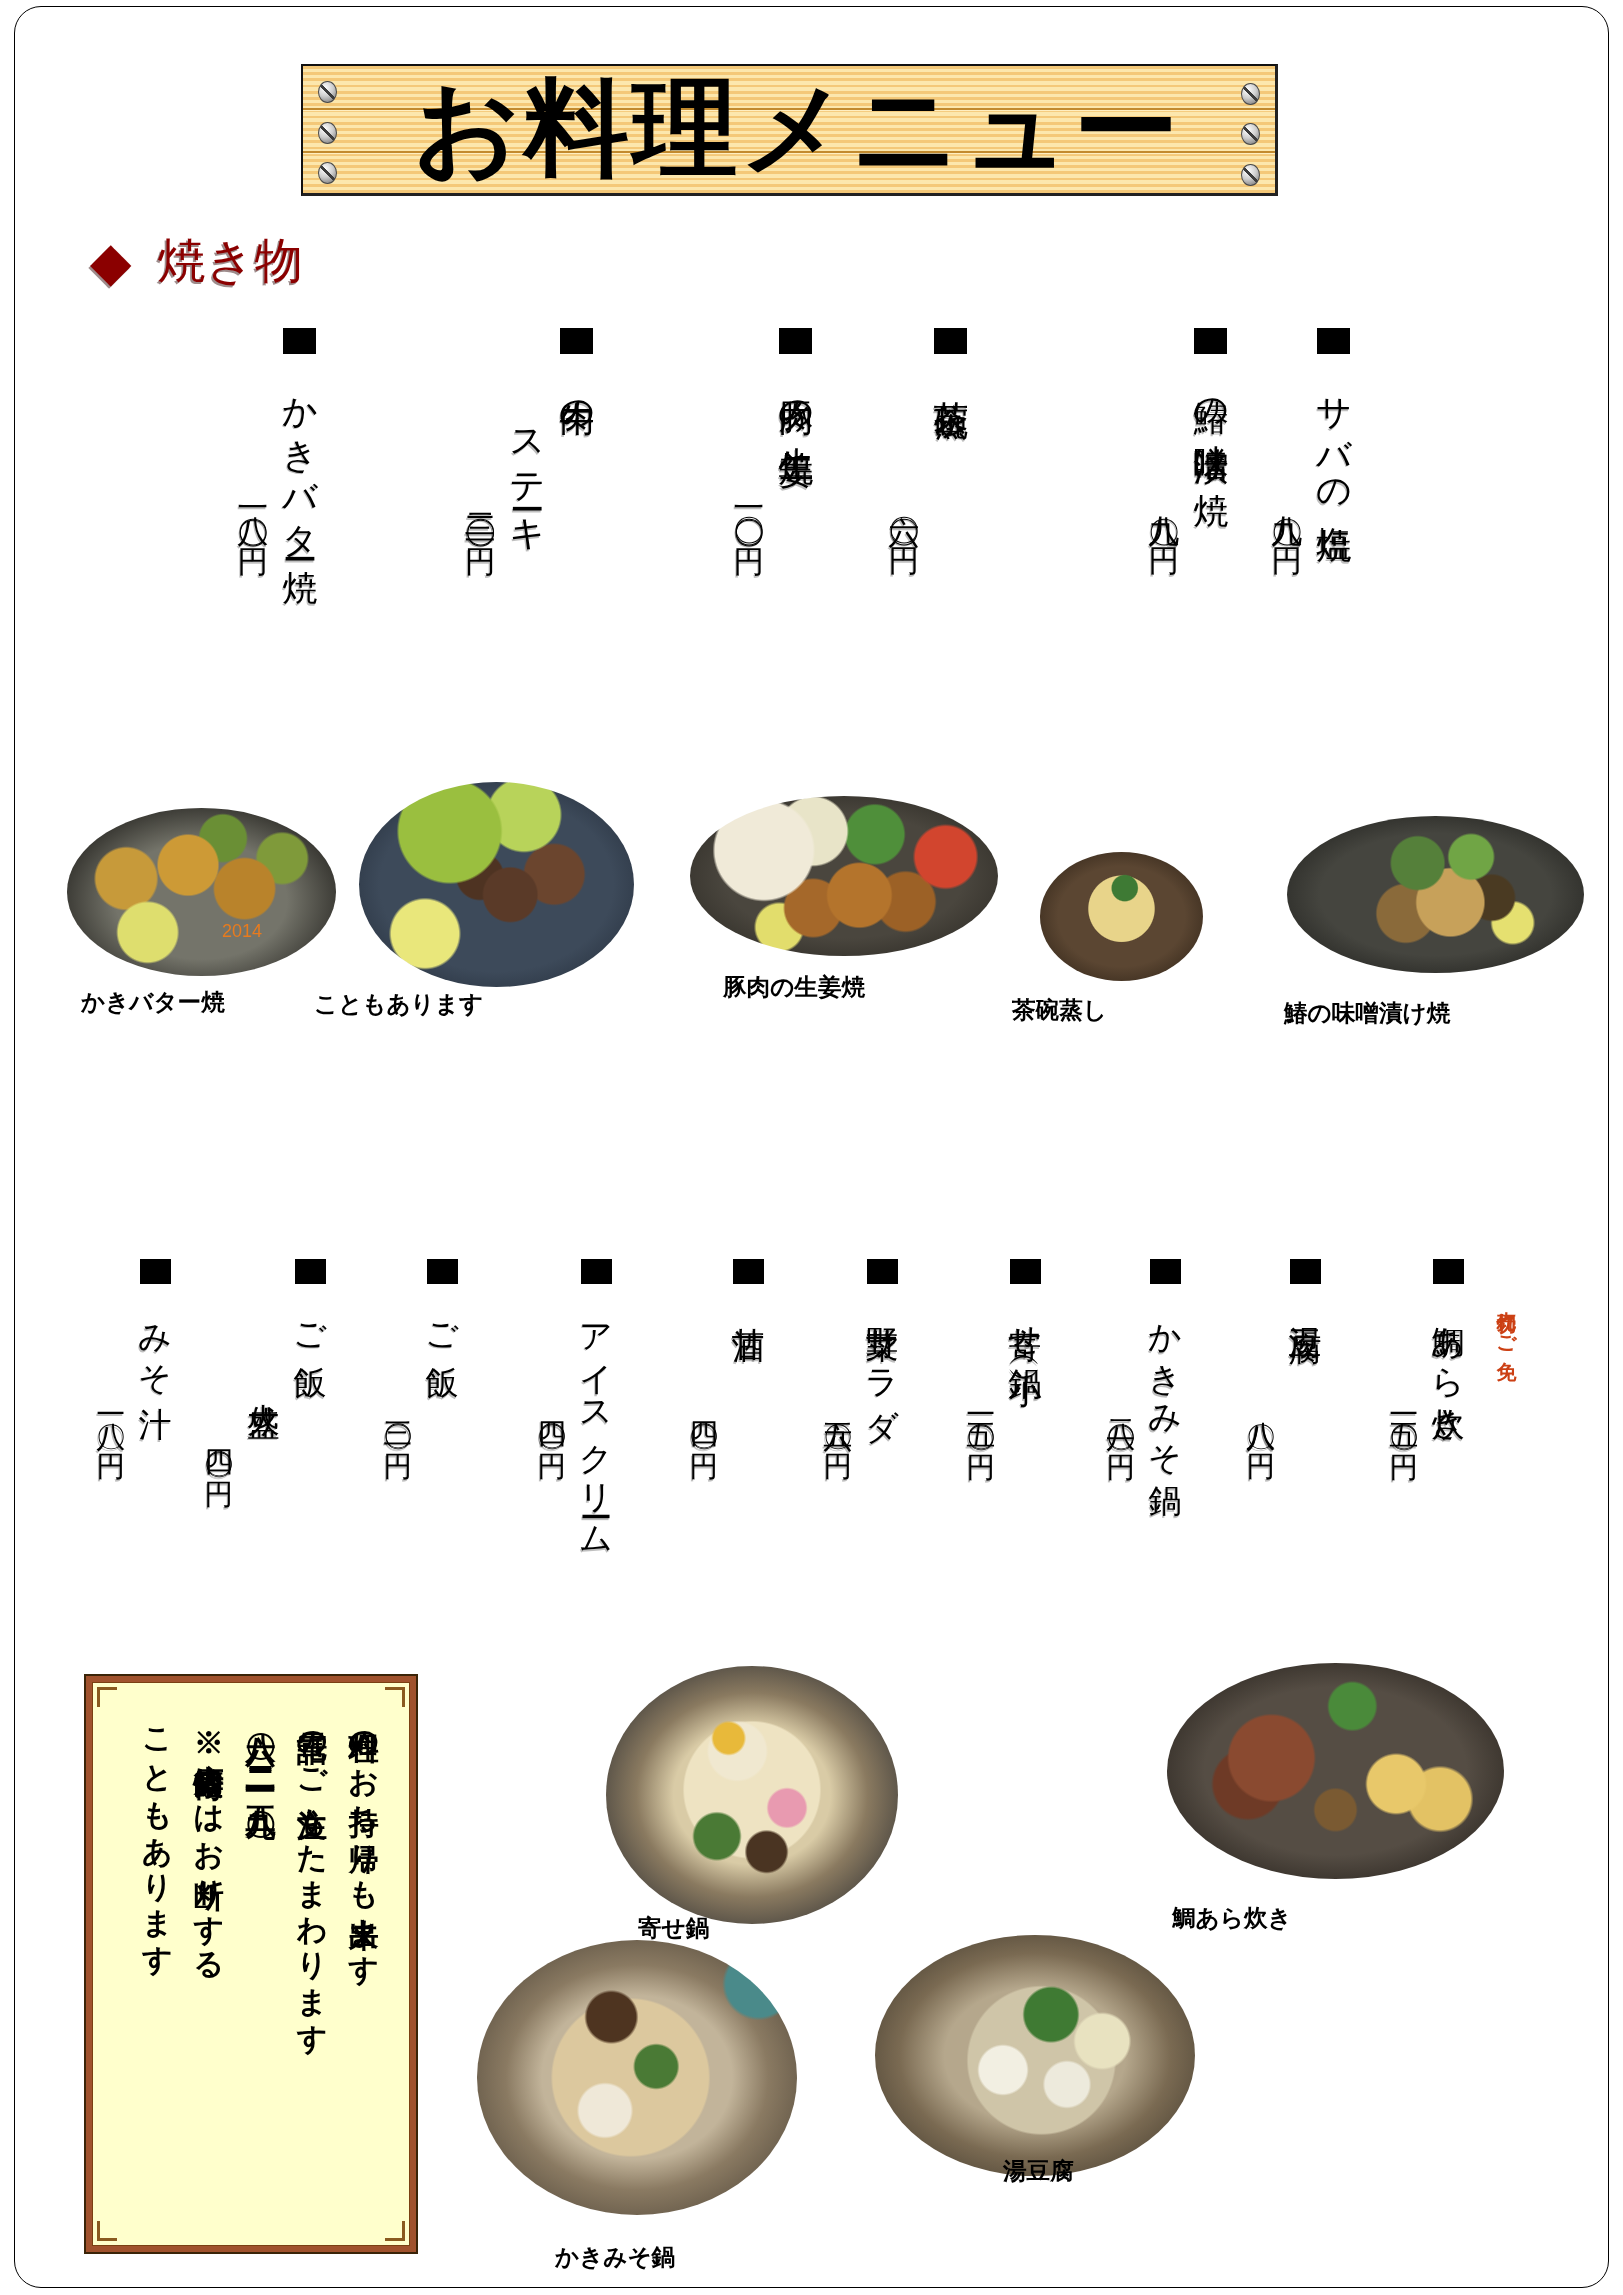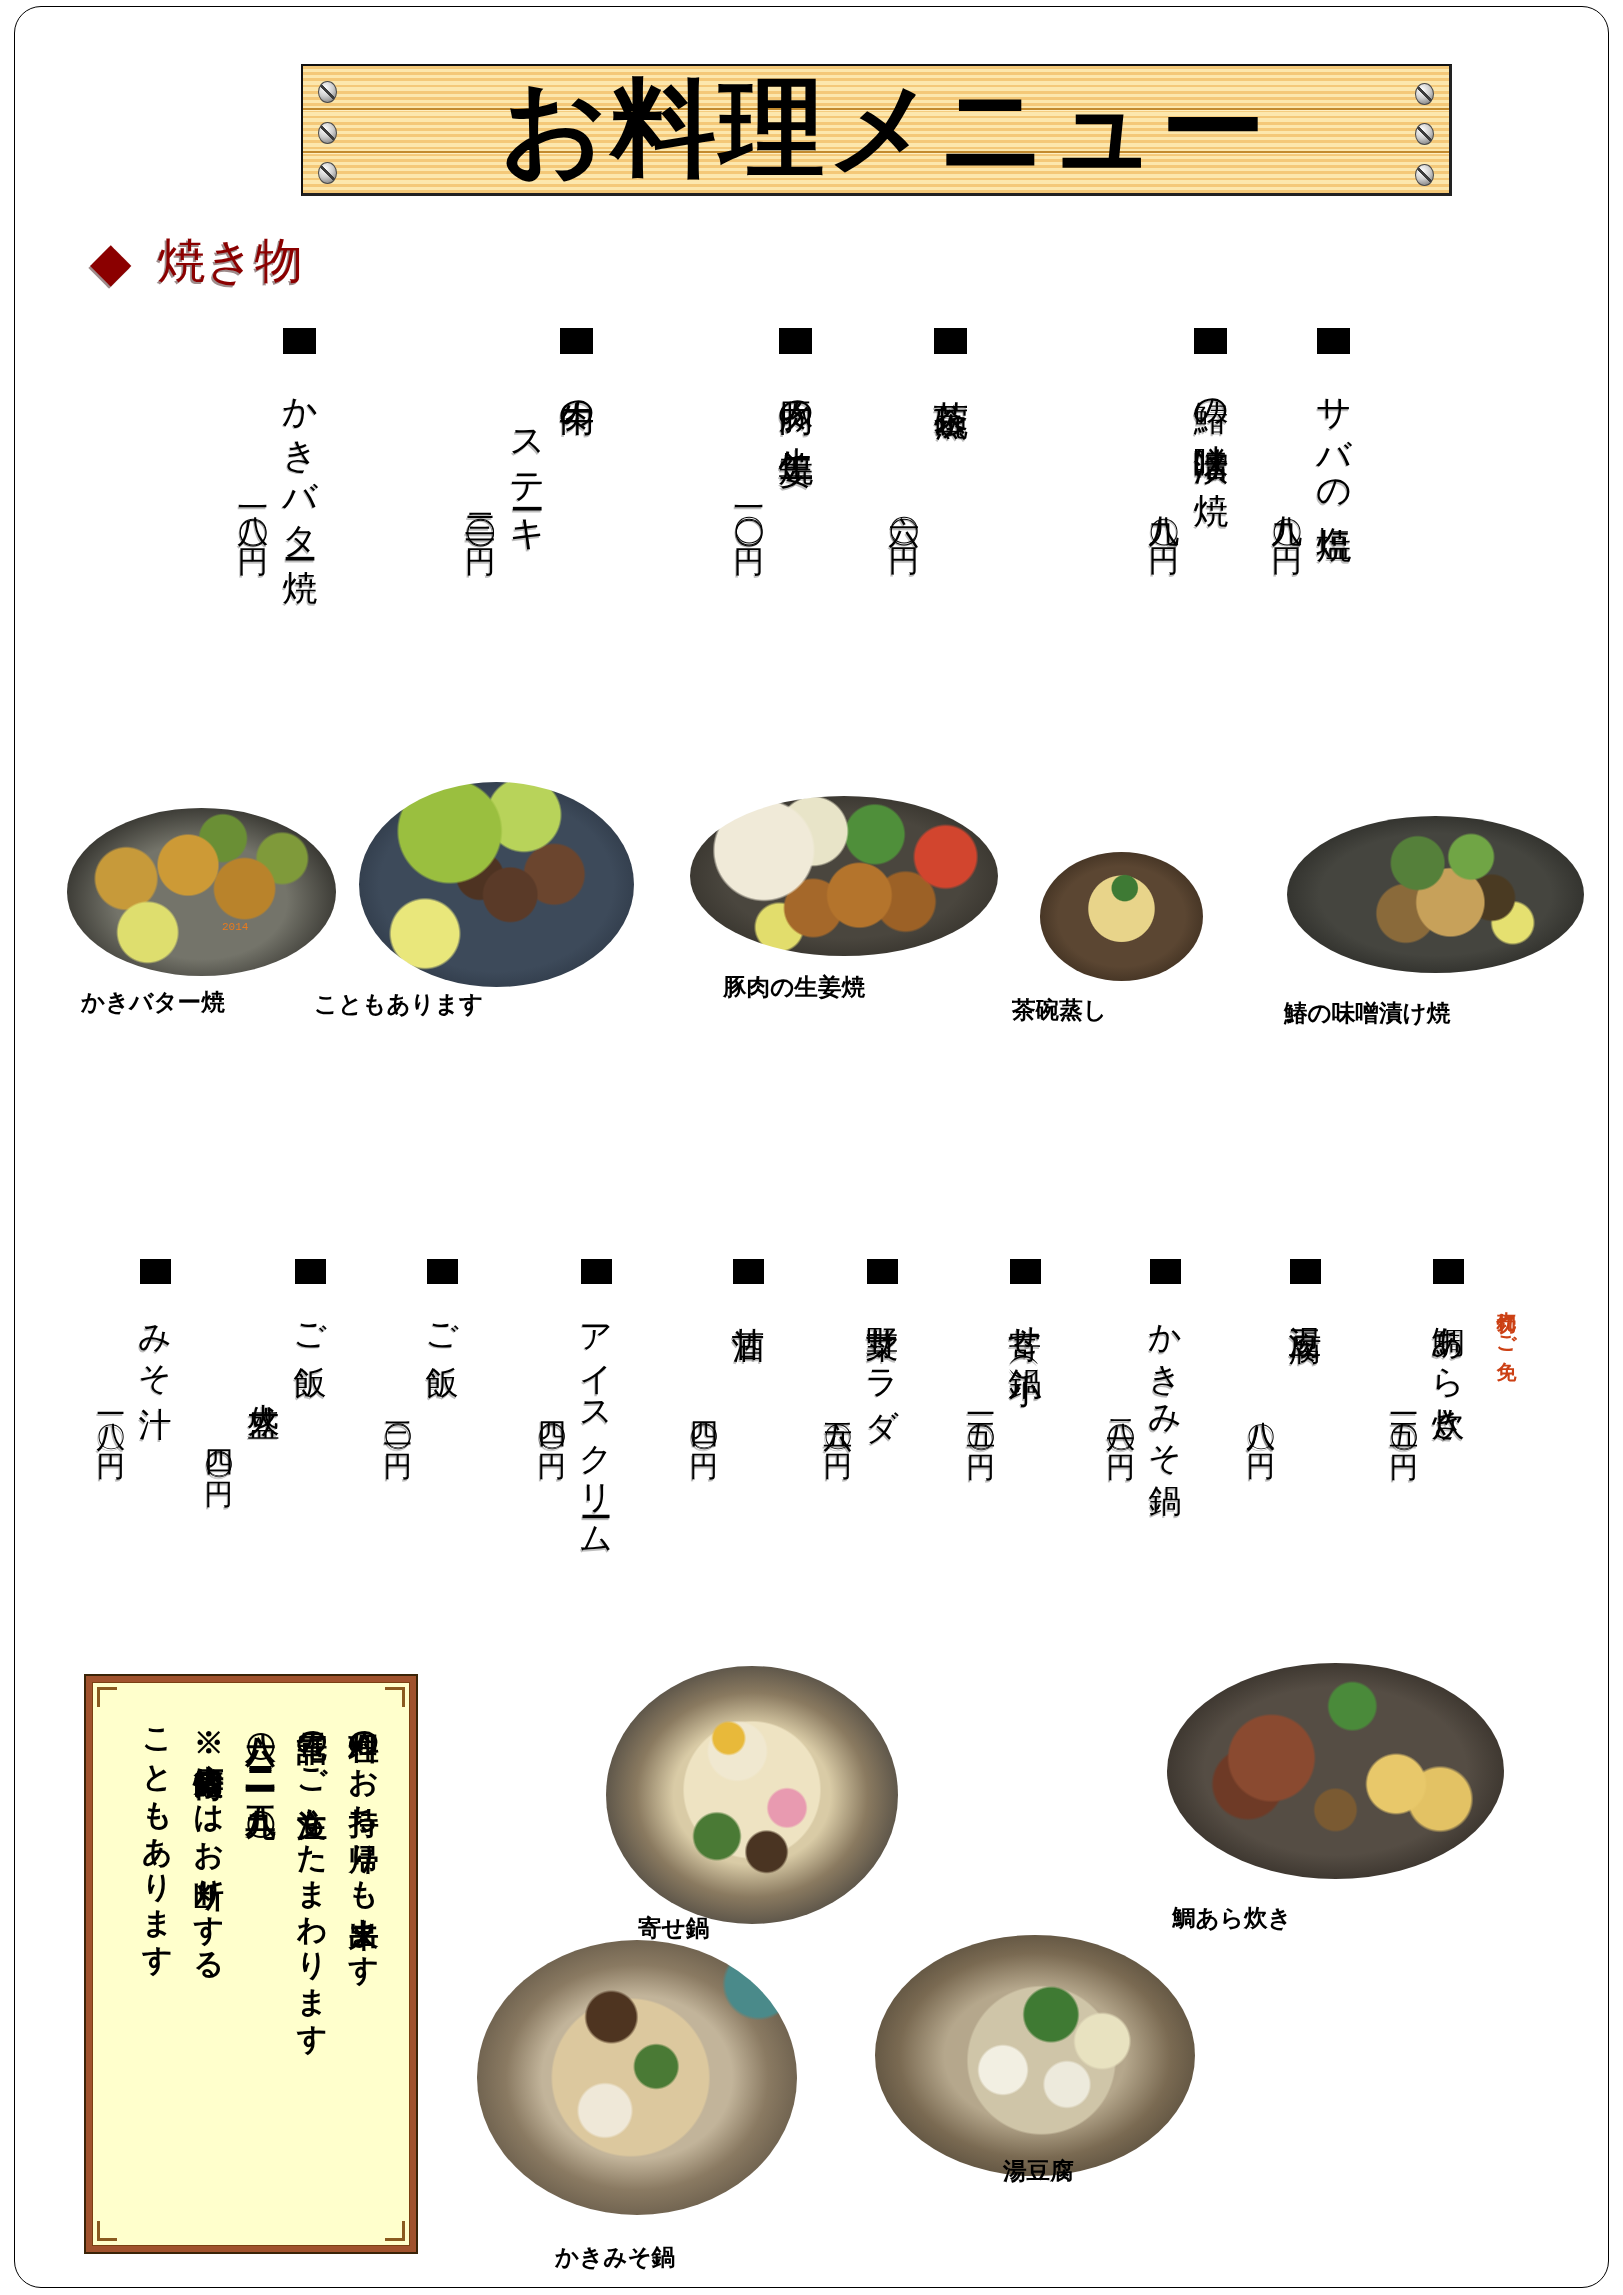--- a/index.html
+++ b/index.html
@@ -1,21 +1,21 @@
 <!DOCTYPE html>
 <html style="font-size:9px"><head>
 <meta charset="utf-8">
 <style>
   html,body{margin:0;padding:0;background:#fff;}
   #page{position:relative;width:1623px;height:2295px;background:#fff;overflow:hidden;
         font-family:"Liberation Serif","DejaVu Serif",serif;}
   .frame{position:absolute;left:13.5px;top:5.6px;width:1593px;height:2280px;
          border:1.7px solid #000;border-radius:27px;}
   
-  .banner{position:absolute;left:301px;top:64px;width:1151px;height:132px;
+  .banner{position:absolute;left:301px;top:64px;width:977px;height:132px;
           background:repeating-linear-gradient(180deg,#f4c878 0 2.8px,#fce7ad 2.8px 6.2px);
           border:2.2px solid #111;border-right:3.9px solid #222;border-bottom:3.9px solid #222;
           box-sizing:border-box;}
   .plank{position:absolute;left:0;width:100%;height:1.7px;background:#c28a2e;box-shadow:0 1.1px 0 #ffeec0;}
   .pl1{top:42px}.pl2{top:85px}
   .screw{position:absolute;width:19px;height:22.4px;border-radius:50%;
          background:linear-gradient(45deg,rgba(0,0,0,0) 45%,#3c3c3c 45% 55%,rgba(0,0,0,0) 55%),
          radial-gradient(circle at 35% 30%,#ffffff,#cfcfcf 45%,#8f8f8f 80%,#5f5f5f);
          border:1.1px solid #4a4a4a;box-sizing:border-box;}
   .sc1{left:14.6px;top:14.6px}.sc2{left:14.6px;top:56px}.sc3{left:14.6px;top:96px}
@@ -116,22 +116,22 @@
     radial-gradient(circle at 40% 62%,#efe8d8 0 10%,rgba(0,0,0,0) 11%),
     radial-gradient(circle at 48% 50%,#dcc89e 0 36%,rgba(0,0,0,0) 37%),
     radial-gradient(ellipse at 50% 50%,#c2b49a 0 42%,#8a7a62 58%,#3a332a 100%);}
   .ph9{left:875px;top:1935px;width:320px;height:241px;background:
     radial-gradient(circle at 55% 33%,#3f7a33 0 11%,rgba(0,0,0,0) 12%),
     radial-gradient(circle at 40% 56%,#f2efe2 0 10%,rgba(0,0,0,0) 11%),
     radial-gradient(circle at 60% 62%,#edeadc 0 9%,rgba(0,0,0,0) 10%),
     radial-gradient(circle at 71% 44%,#e8e2c0 0 10%,rgba(0,0,0,0) 11%),
     radial-gradient(circle at 52% 52%,#cfc5a8 0 35%,rgba(0,0,0,0) 36%),
     radial-gradient(ellipse at 50% 50%,#b5a78c 0 40%,#7a6a52 60%,#2f2a22 100%);}
-  .ts{position:absolute;left:222px;top:921px;color:#e87b1e;font-size:11px;
-      font-family:Liberation Mono, monospace;}
+  .ts{position:absolute;left:222px;top:921px;color:#e87b1e;font-size:18px;
+      font-family:Liberation Sans, sans-serif;}
   
   .cap{position:absolute;font-family:"Liberation Sans","DejaVu Sans",sans-serif;
        font-weight:bold;font-size:23.6px;color:#000;white-space:nowrap;}
   .cap1{left:81px;top:986px}.cap2{left:314px;top:988px}.cap3{left:723px;top:971px}
   .cap4{left:1012px;top:994px}.cap5{left:1284px;top:997px}
   .cap6{left:638px;top:1912px}.cap7{left:1172px;top:1902px}
   .cap8{left:555px;top:2241px}.cap9{left:1003px;top:2155px}
   
   .notice{position:absolute;left:84px;top:1674px;width:334px;height:580px;
           background:#3a2408;padding:1.7px;box-sizing:border-box;}

